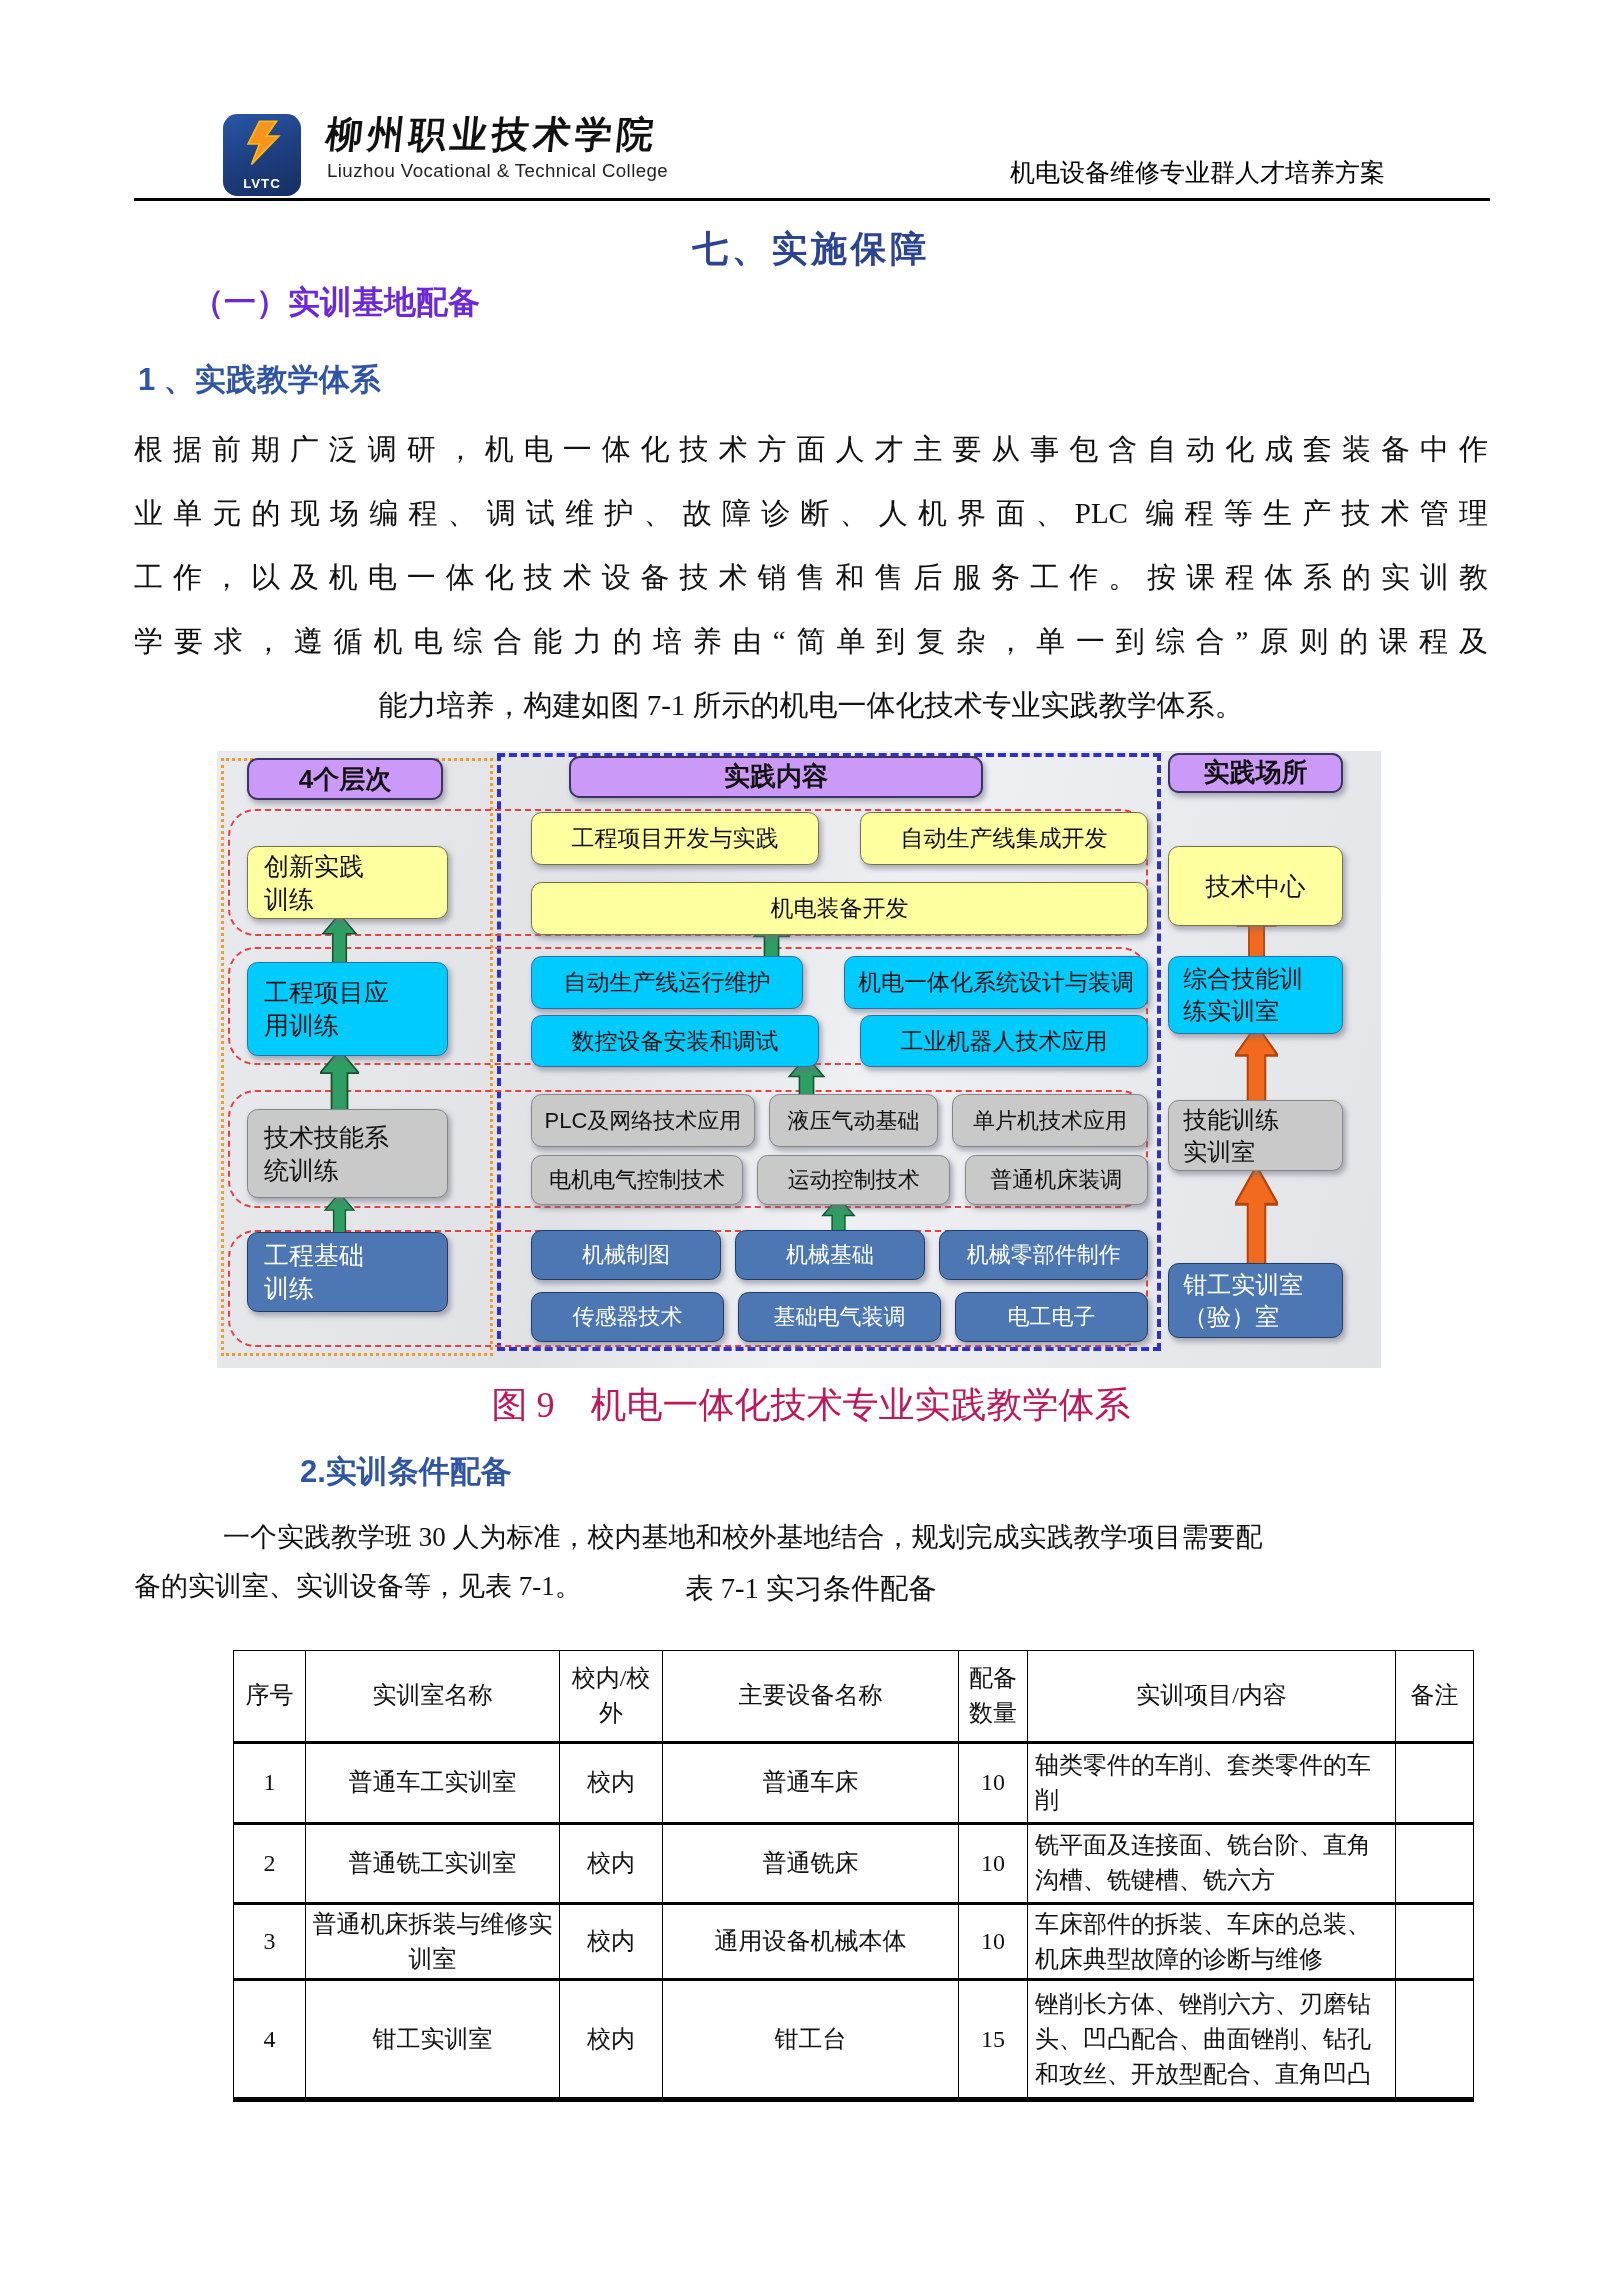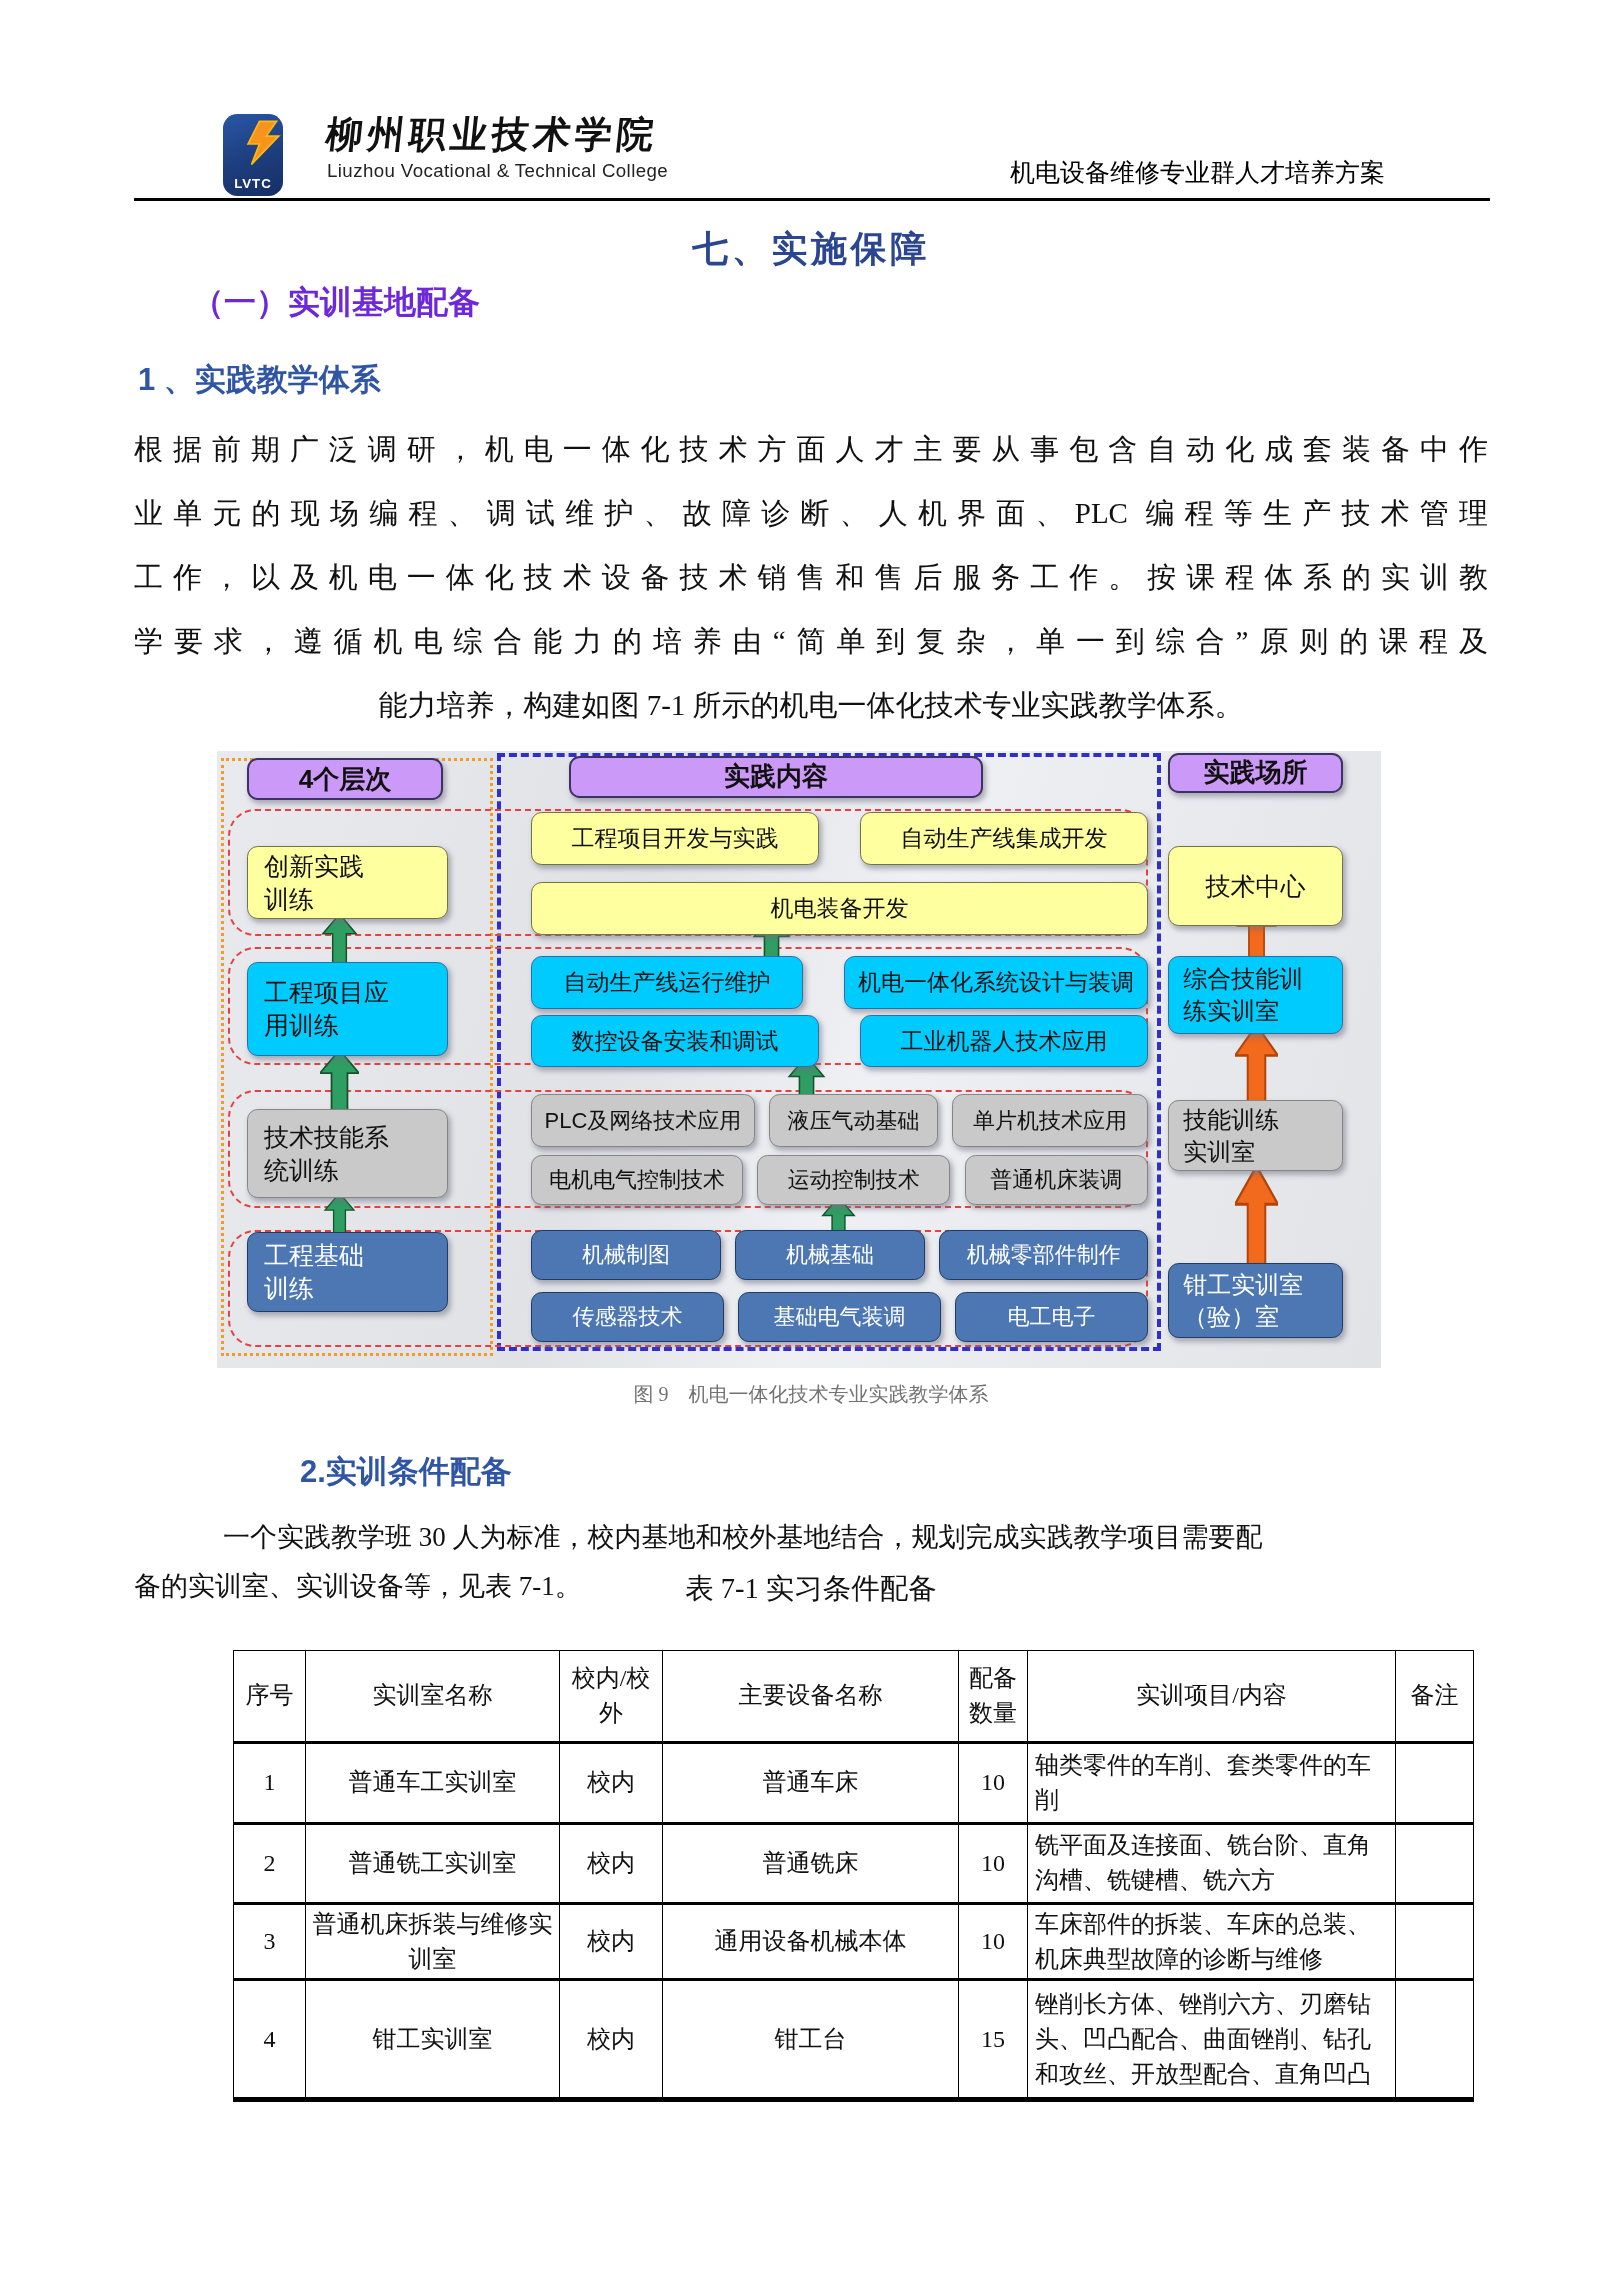--- a/index.html
+++ b/index.html
@@ -1,21 +1,21 @@
 <!DOCTYPE html>
 <html style="font-size:14.3px"><head>
 <meta charset="utf-8">
 <style>
   html,body{margin:0;padding:0;background:#fff;}
   .page{position:relative;width:1622px;height:2293px;background:#fff;overflow:hidden;
         font-family:"Liberation Serif",serif;color:#111;}
   
   .hdr{position:absolute;left:134px;top:105px;width:1356px;height:93px;
        border-bottom:3.6px solid #000;}
-  .logo{position:absolute;left:89px;top:9px;width:60px;height:82px;border-radius:14.3px;
+  .logo{position:absolute;left:89px;top:9px;width:78px;height:82px;border-radius:14.3px;
         background:linear-gradient(160deg,#2a56a6 0%,#1d3d7d 55%,#162f63 100%);
         display:flex;flex-direction:column;align-items:center;justify-content:flex-end;}
   .logo svg{position:absolute;top:5.3px;left:16px;}
   .logo .lvtc{color:#fff;font-family:"Liberation Sans",sans-serif;font-weight:bold;
         font-size:13.4px;letter-spacing:0.9px;margin-bottom:5.3px;}
   .cn-name{position:absolute;left:192px;top:5.3px;font-size:37px;font-weight:bold;
         font-family:"Liberation Serif",serif;letter-spacing:4.5px;transform:skewX(-6deg);}
   .en-name{position:absolute;left:193px;top:55px;font-size:18.7px;color:#222;
         font-family:"Liberation Sans",sans-serif;letter-spacing:0.4px;}
   .doc-title{position:absolute;right:105px;bottom:9px;font-size:25px;color:#000;}
@@ -55,21 +55,21 @@
       justify-content:center;text-align:center;box-shadow:2.7px 3.6px 5.3px rgba(110,110,125,.5);}
   .mrow.g2{gap:41px;} .mrow.g3{gap:14.3px;}
   .mrow .mbox{flex:1;font-size:23px;}
   .mrow.g3 .mbox{font-size:22px;}
   .mrow.yellow .mbox{background:#FEFF9E;border:1.8px solid #72724a;}
   .mrow.cyan .mbox{background:#00CBFF;border:1.8px solid #2b6fa8;}
   .mrow.gray .mbox{background:#C9C9C9;border:1.8px solid #858585;}
   .mrow.blue .mbox{background:#4C77B2;border:1.8px solid #1d3d66;color:#fff;}
   .arrow{position:absolute;z-index:3;}
   .fig-cap{position:absolute;left:134px;top:1381px;width:1354px;text-align:center;
-        font-size:20px;color:#737373;}
+        font-size:36px;color:#be185d;}
   .sub2{position:absolute;left:300px;top:1451px;font-size:31px;font-weight:bold;color:#2F55A4;
         font-family:"Liberation Sans",sans-serif;}
   .para2{position:absolute;left:134px;top:1513px;width:1354px;font-size:27px;line-height:49px;}
   .para2 .ind{padding-left:89px;}
   .tbl-cap{position:absolute;left:134px;top:1570px;width:1354px;text-align:center;
         font-size:28.5px;font-weight:500;}
   
   .tblwrap{position:absolute;left:233px;top:1650px;}
   table{border-collapse:collapse;table-layout:fixed;width:1240px;font-size:24px;
         font-family:"Liberation Serif",serif;}

